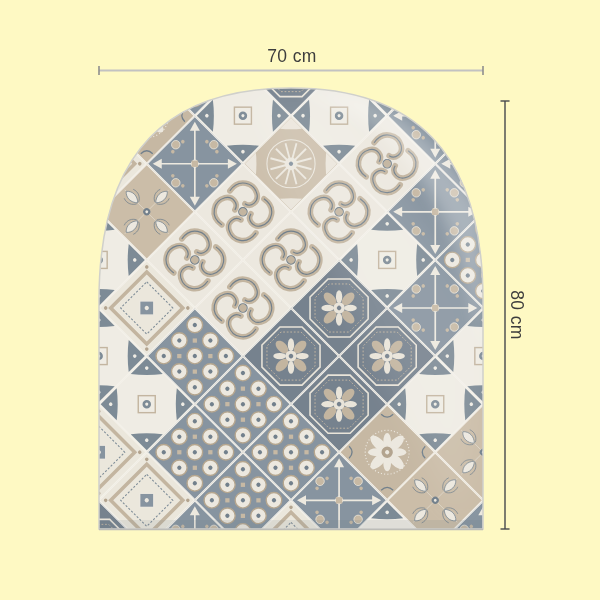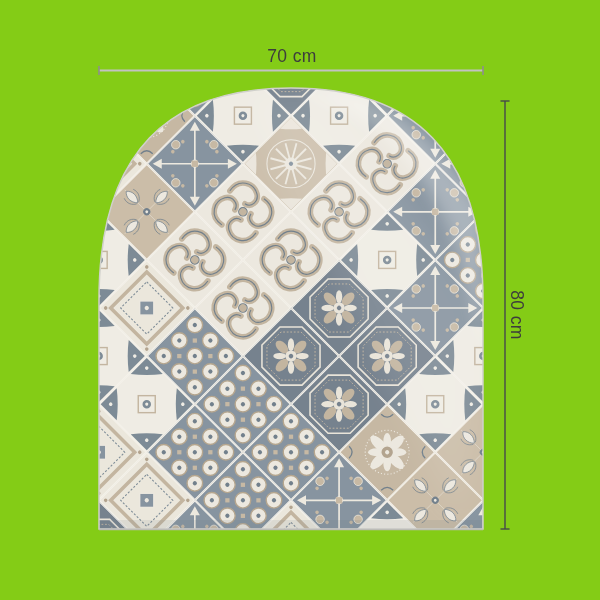--- a/index.html
+++ b/index.html
@@ -8,21 +8,21 @@
     background: #ffffff;
     width: 600px;
     height: 600px;
     overflow: hidden;
     font-family: "Liberation Sans", sans-serif;
   }
   .stage {
     position: relative;
     width: 600px;
     height: 600px;
-    background: #84cc16;
+    background: #fef9c3;
   }
   svg { display: block; }
   text {
     font-family: "Liberation Sans", sans-serif;
     font-size: 17.5px;
     font-weight: 400;
     letter-spacing: 0.4px;
   }
 </style>
 </head>

